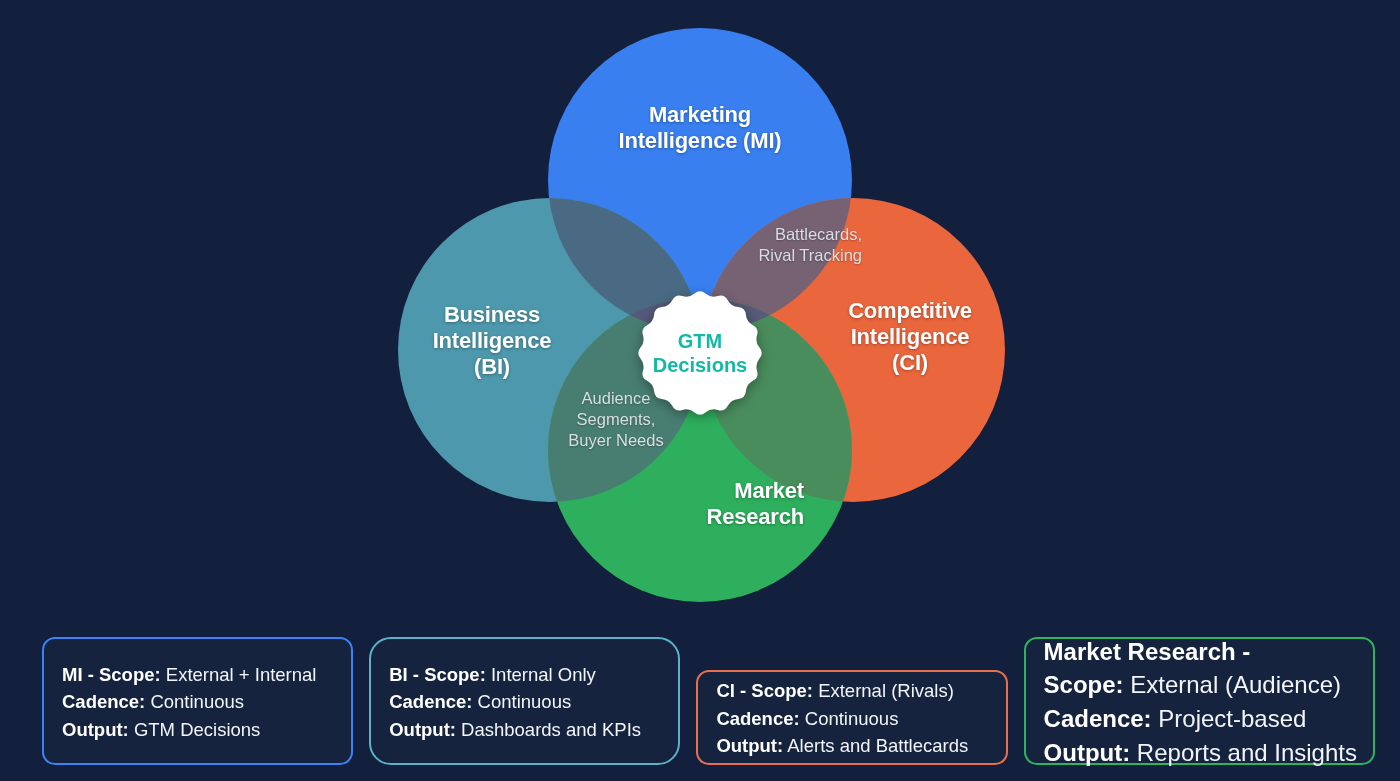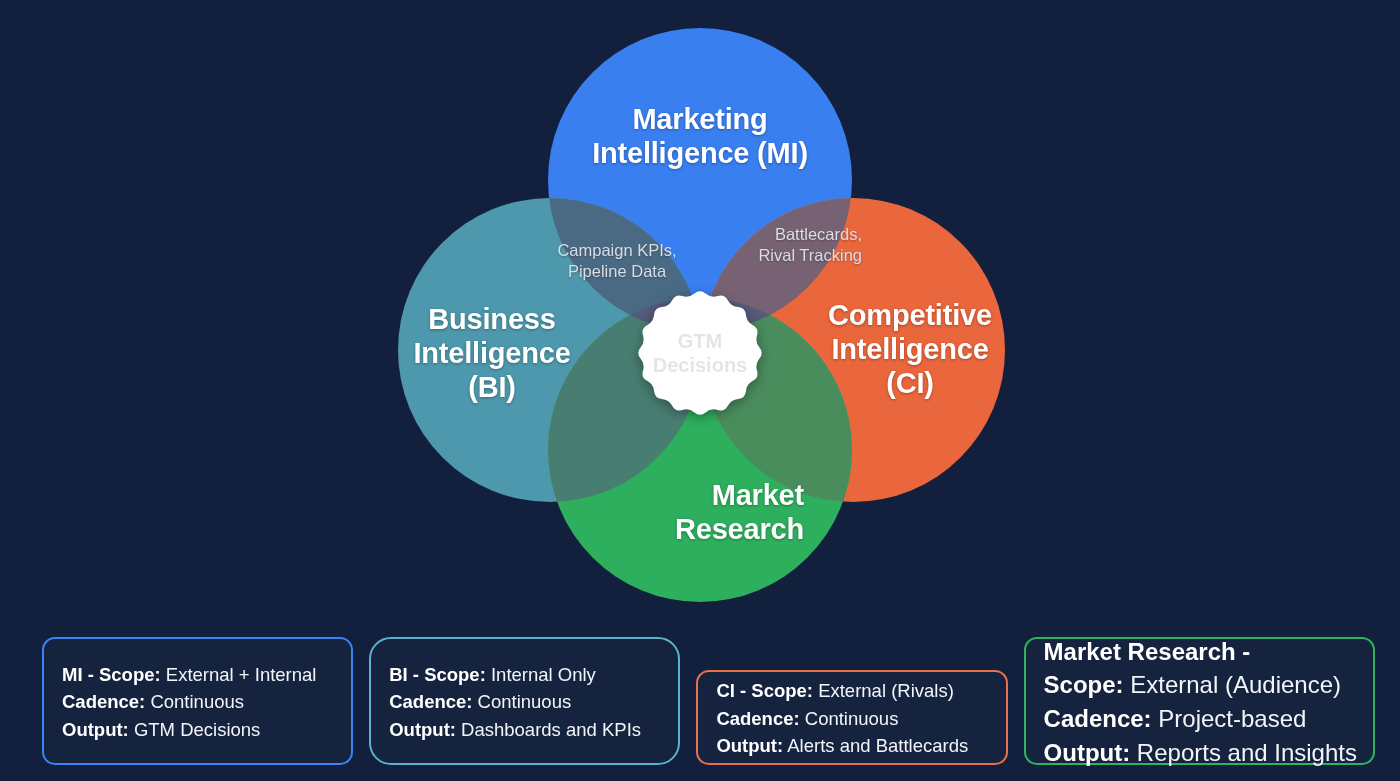--- a/index.html
+++ b/index.html
@@ -34,21 +34,21 @@
     height: 612px;
     display: block;
   }
 
   
   .lobe-title {
     position: absolute;
     text-align: center;
     color: #ffffff;
     font-weight: bold;
-    font-size: 29px;
+    font-size: 22px;
     line-height: 1.18;
     letter-spacing: -0.2px;
     text-shadow: 0 1px 3px rgba(0,0,0,0.32);
     white-space: pre-line;
     pointer-events: none;
   }
 
   #lobe-title-mi   { left: 540px; top: 102px; width: 320px; }
   #lobe-title-bi   { left: 398px; top: 302px; width: 188px; }
   #lobe-title-ci   { left: 812px; top: 298px; width: 196px; }
@@ -206,32 +206,33 @@
 Intelligence
 (BI)</div>
 
   <div class="lobe-title" id="lobe-title-ci">Competitive
 Intelligence
 (CI)</div>
 
   <div class="lobe-title" id="lobe-title-mr">Market
 Research</div>
 
-  <div class="overlap-label" id="overlap-mi-bi">Campaign KPIs,
-Pipeline Data</div>
 
   <div class="overlap-label" id="overlap-mi-ci">Battlecards,
 Rival Tracking</div>
 
+  <div class="overlap-label" id="overlap-bi-mr">Audience
+Segments,
+Buyer Needs</div>
 
   <div id="center-badge">
     <svg viewBox="0 0 134 134">
       <path id="seal-path" fill="#ffffff" d="M72.46,7.54Q77.93,12.08 84.71,9.97Q91.49,7.87 94.80,14.15Q98.11,20.44 105.18,21.09Q112.25,21.75 112.91,28.82Q113.56,35.89 119.85,39.20Q126.13,42.51 124.03,49.29Q121.92,56.07 126.46,61.54Q131.00,67.00 126.46,72.46Q121.92,77.93 124.03,84.71Q126.13,91.49 119.85,94.80Q113.56,98.11 112.91,105.18Q112.25,112.25 105.18,112.91Q98.11,113.56 94.80,119.85Q91.49,126.13 84.71,124.03Q77.93,121.92 72.46,126.46Q67.00,131.00 61.54,126.46Q56.07,121.92 49.29,124.03Q42.51,126.13 39.20,119.85Q35.89,113.56 28.82,112.91Q21.75,112.25 21.09,105.18Q20.44,98.11 14.15,94.80Q7.87,91.49 9.97,84.71Q12.08,77.93 7.54,72.46Q3.00,67.00 7.54,61.54Q12.08,56.07 9.97,49.29Q7.87,42.51 14.15,39.20Q20.44,35.89 21.09,28.82Q21.75,21.75 28.82,21.09Q35.89,20.44 39.20,14.15Q42.51,7.87 49.29,9.97Q56.07,12.08 61.54,7.54Q67.00,3.00 72.46,7.54Z"></path>
     </svg>
-    <div id="center-badge-text" style="color: #e5e5e5;">GTM
+    <div id="center-badge-text" style="color: #14b8a6;">GTM
 Decisions</div>
   </div>
 </div>
 
 <div id="legend-row">
 
   <div class="legend-card" style="border-color: rgb(59, 130, 246);">
     <div class="legend-line">
       <span class="lbl">MI - Scope:</span>
       <span>External + Internal</span>

